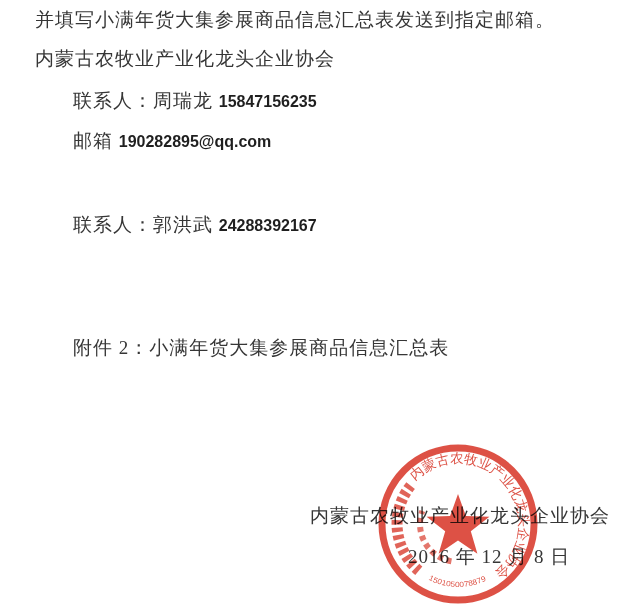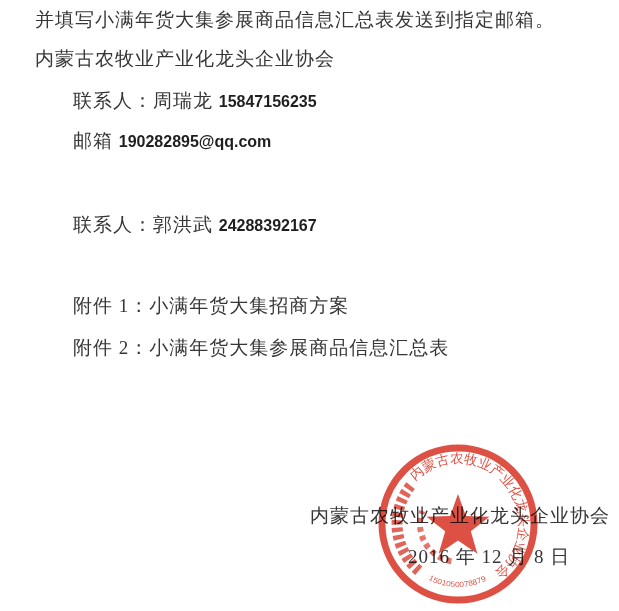--- a/index.html
+++ b/index.html
@@ -66,23 +66,20 @@
   <div class="line org1-email">
     <span>邮箱 </span><span class="num">190282895@qq.com</span>
   </div>
 
 
   <div class="line org2-contact">
     <span>联系人：</span><span>郭洪武</span>
     <span class="num">24288392167</span>
   </div>
 
-  <div class="line att1">
-    <span>附件 1：</span><span>小满年货大集招商方案</span>
-  </div>
 
   <div class="line att2">
     <span>附件 2：</span><span>小满年货大集参展商品信息汇总表</span>
   </div>
 
   <div class="line sig-org">内蒙古农牧业产业化龙头企业协会</div>
 
   <div class="line sig-date">2016 年 12 月 8 日</div>
 
   <div class="seal">

